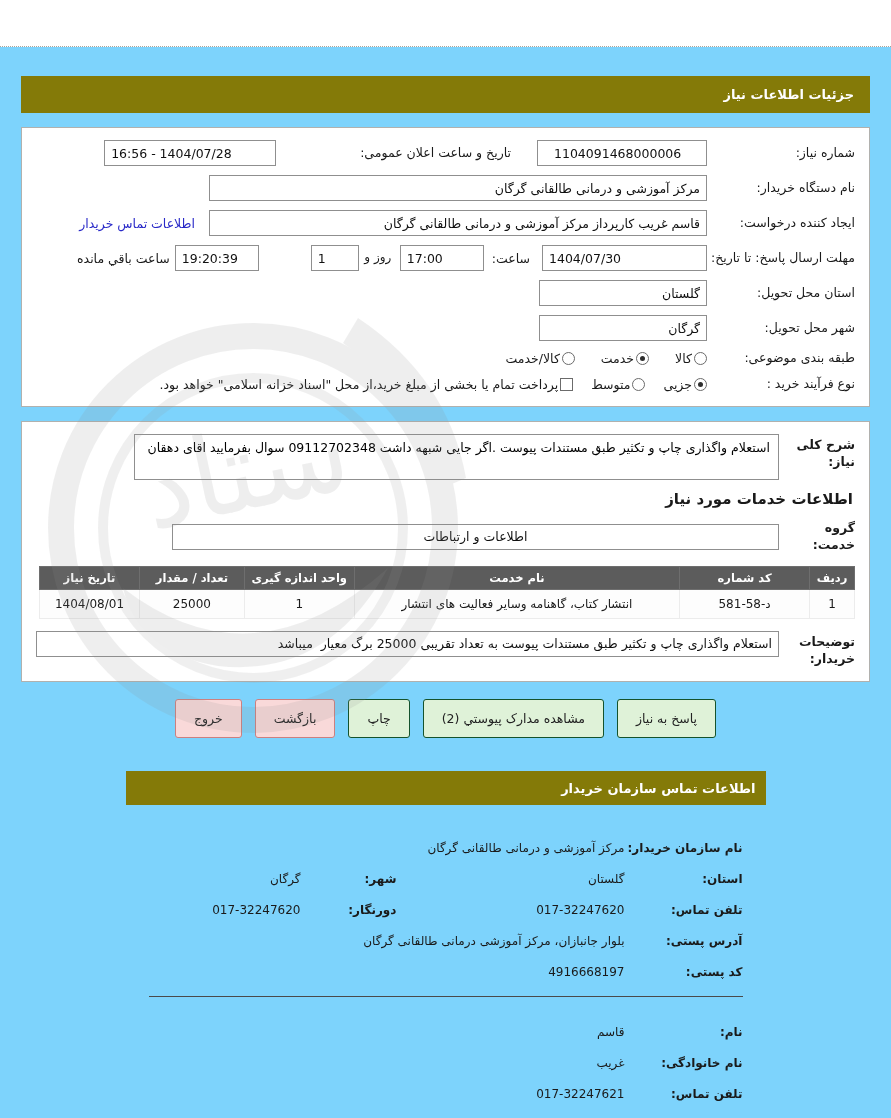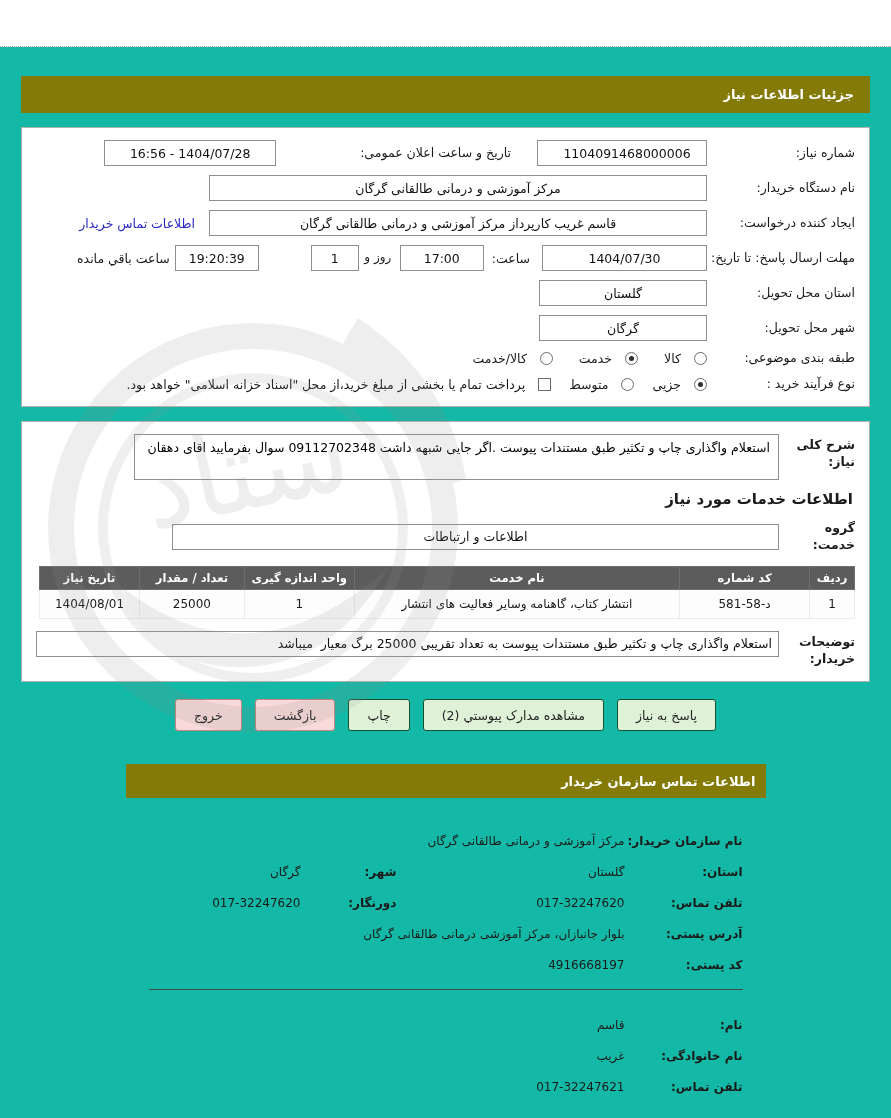--- a/index.html
+++ b/index.html
@@ -1,63 +1,63 @@
 <!DOCTYPE html>
 <html lang="fa" dir="rtl"><head>
 <meta charset="utf-8">
 <style>
   * { margin:0; padding:0; box-sizing:border-box; }
   body { background:#f6f3ee; font-family:"DejaVu Sans", sans-serif; }
-  .page { position:relative; width:891px; height:1118px; background:#14b8a6; overflow:hidden;
+  .page { position:relative; width:891px; height:1118px; background:#7dd3fc; overflow:hidden;
           direction:rtl; font-size:12.5px; color:#1a1a1a; margin:0 auto; }
   .top-strip { height:47px; background:#ffffff; border-bottom:1px dotted #a9a49c; }
 
   .bar { background:#847A08; color:#fff; font-weight:bold; display:flex; align-items:center; }
   .bar1 { margin:29px 21px 0; height:37px; padding:0 16px; font-size:13px; }
   .bar2 { margin:33px auto 0; width:640px; height:28px; padding:17px 10px; font-size:13px; }
 
   .panel { margin:14px 21px 0; border:1px solid #b1b1ae; background:#fff; padding:12px 14px 10px; position:relative; }
 
   .frow { display:flex; align-items:center; margin-bottom:9px; }
   .flabel { width:148px; flex:none; font-size:12.5px; line-height:1.35; }
   .inp { border:1px solid #8f8f8f; background:#fff; height:26px; font-size:12.5px;
          font-family:"DejaVu Sans", sans-serif; padding:0 6px; color:#111; }
-  .center { text-align:center; }
+  .center { }
   .ltr { direction:ltr; unicode-bidi:embed; }
   .w170 { width:170px;padding-left:16px; } .w172 { width:172px; } .w498 { width:498px; } .w165 { width:165px; }
   .w84 { width:84px; } .w48 { width:48px; } .w168 { width:168px; }
   .link { color:#2929c8; margin-right:14px; cursor:pointer; font-size:12.5px; }
 
   .lbl2 { margin-right:26px; }
   .inp2 { margin-right:84px; }
   .tlabel { margin:0 12px 0 8px; }
   .dayswrap { width:30px; line-height:1.15; font-size:12px; margin:0 7px 0 4px; text-align:center; }
   .rem { margin-right:52px; }
   .remlbl { margin-right:5px; }
 
-  .opt { display:flex; align-items:center; gap:13px; margin-left:26px; }
+  .opt { display:flex; align-items:center; gap:2px; margin-left:26px; }
   .opt.tight { margin-left:18px; }
   .radio { width:13px; height:13px; border:1px solid #6b6b6b; border-radius:50%; background:#fff; position:relative; flex:none; }
   .radio.checked::after { content:""; position:absolute; inset:3px; background:#2e2e2e; border-radius:50%; }
   .checkbox { width:13px; height:13px; border:1px solid #6b6b6b; background:#fff; flex:none; }
 
   .desc-row { display:flex; align-items:flex-start; margin-bottom:10px; }
   .blabel { font-weight:bold; width:76px; flex:none; font-size:12.5px; line-height:1.35; padding-top:3px; }
   textarea.box { border:1px solid #8f8f8f; width:645px; height:46px; resize:none; font-family:"DejaVu Sans", sans-serif;
                  font-size:12.5px; padding:4px 8px; line-height:1.4; }
   .section-title { font-weight:bold; font-size:15px; margin:4px 2px 12px; }
   .grp-inp { width:607px; text-align:center; }
 
   table.svc { width:816px; border-collapse:collapse; margin:12px 0 12px; font-size:12px; }
   table.svc th { background:#5c5c5c; color:#fff; font-weight:bold; padding:4px 4px; border:1px solid #6e6e6e; font-size:11.5px; }
   table.svc td { background:#fdfdfd; text-align:center; padding:6px 4px; border:1px solid #ececec; line-height:1.35; }
   .notes-inp { width:758px; height:26px; }
 
   .btn-row { display:flex; justify-content:center; gap:13px; margin-top:17px; }
-  .btn { height:32px; padding:0 18px; border-radius:3px; font-family:"DejaVu Sans", sans-serif;
+  .btn { height:39px; padding:0 18px; border-radius:3px; font-family:"DejaVu Sans", sans-serif;
          font-size:12.5px; cursor:pointer; color:#222; }
   .btn.green { background:#dff2d8; border:1px solid #14532d; }
   .btn.pink  { background:#f9d9d9; border:1px solid #cc8080; }
 
   .contact { width:594px; margin:36px auto 0; font-size:12px; }
   .crow { display:grid; grid-template-columns:118px 228px 96px auto; align-items:baseline; margin-bottom:17px; }
   .clabel { font-weight:bold; }
   .span3 { grid-column:2 / -1; }
   .divider { border-top:1px solid #4a4a4a; margin:4px 0 28px; }
   .sub-head { font-weight:bold; margin-bottom:26px; }

